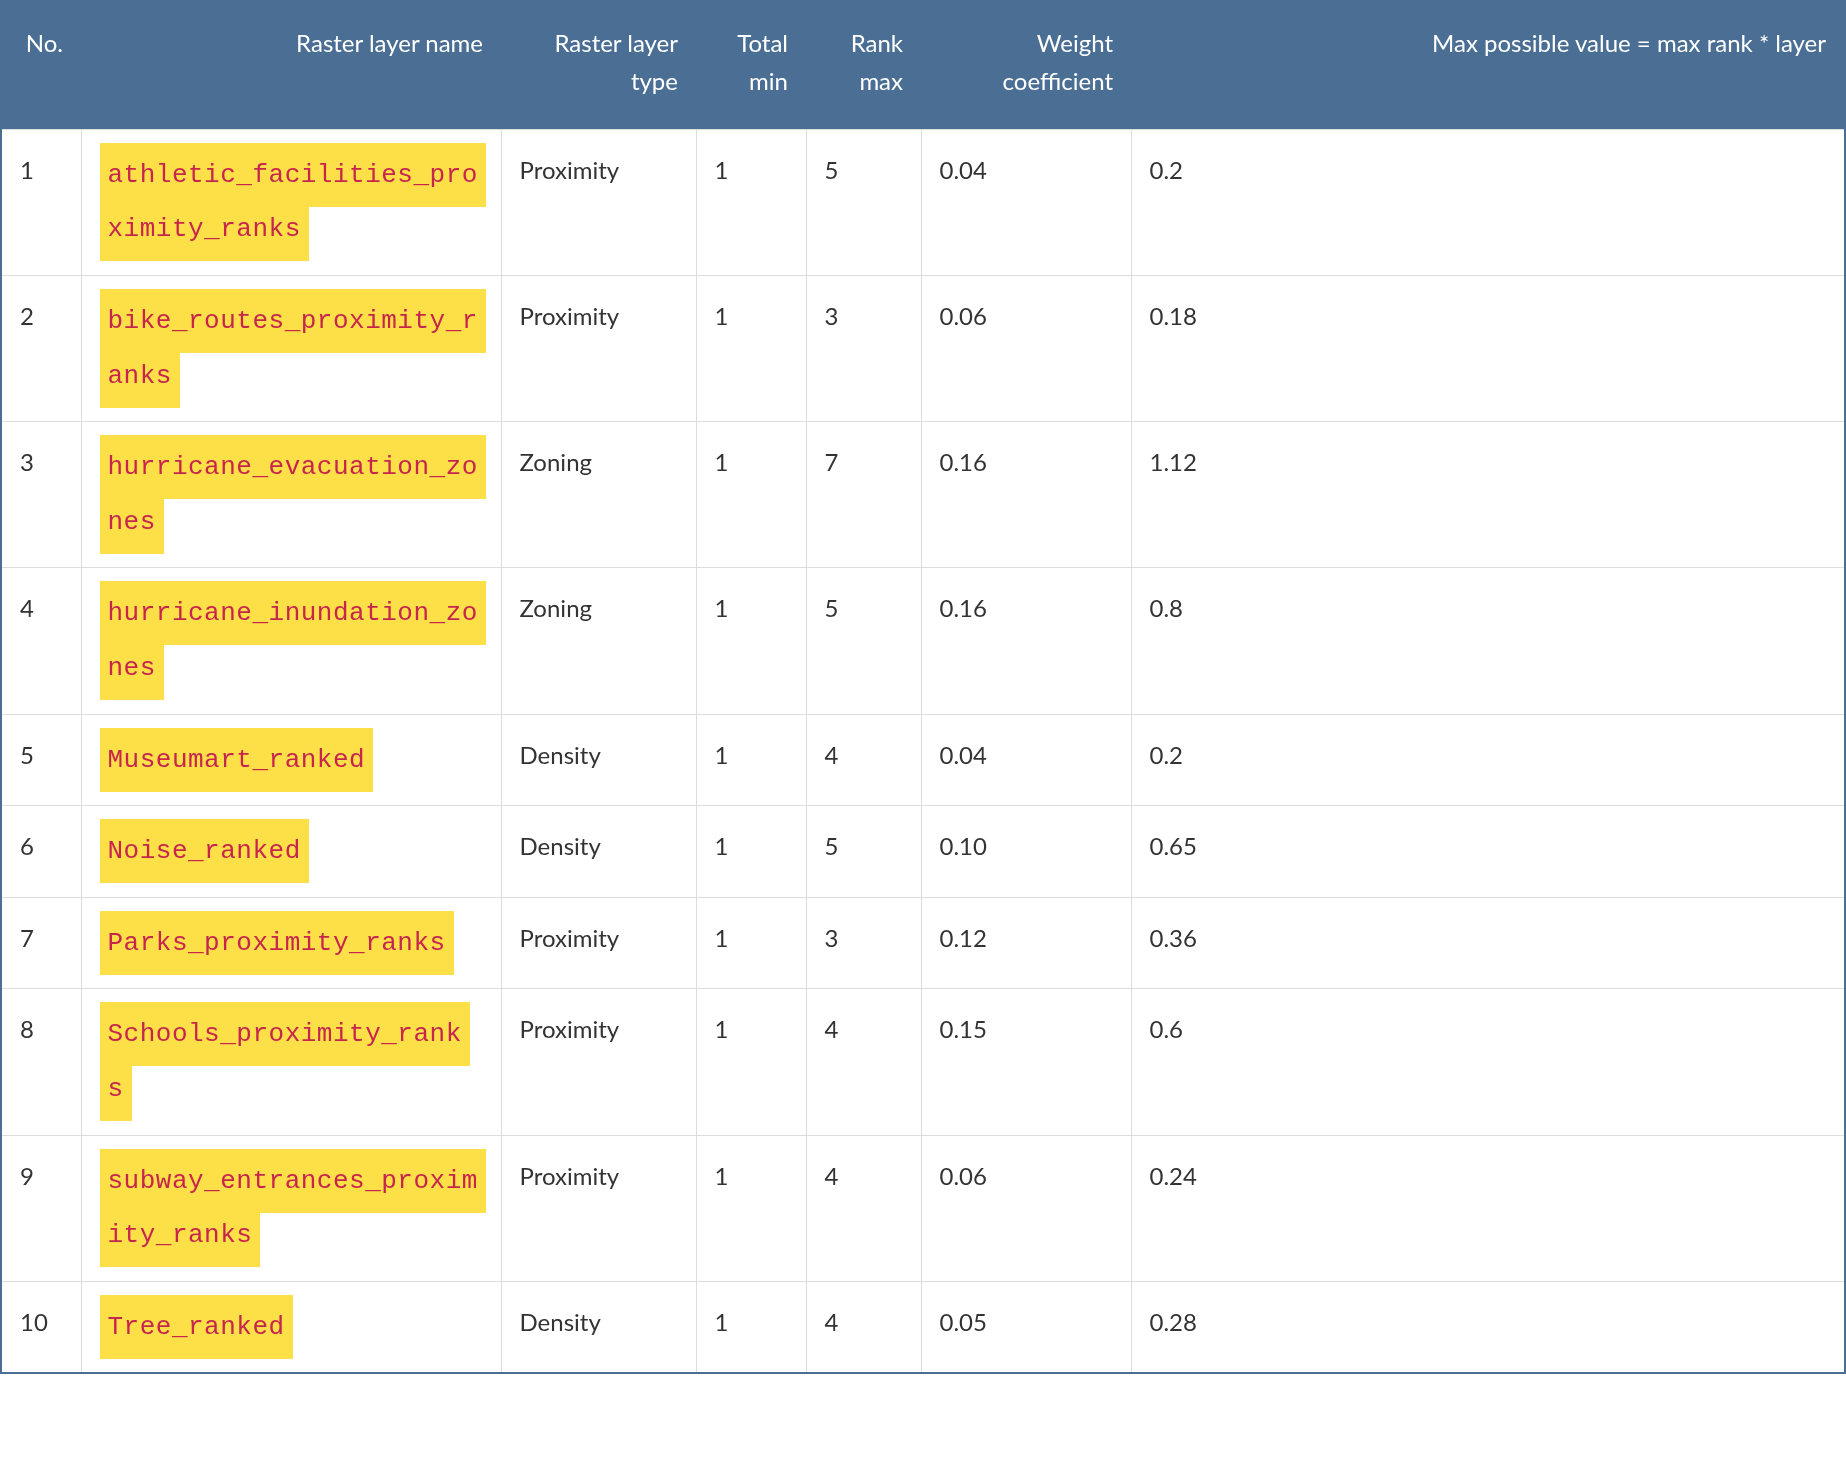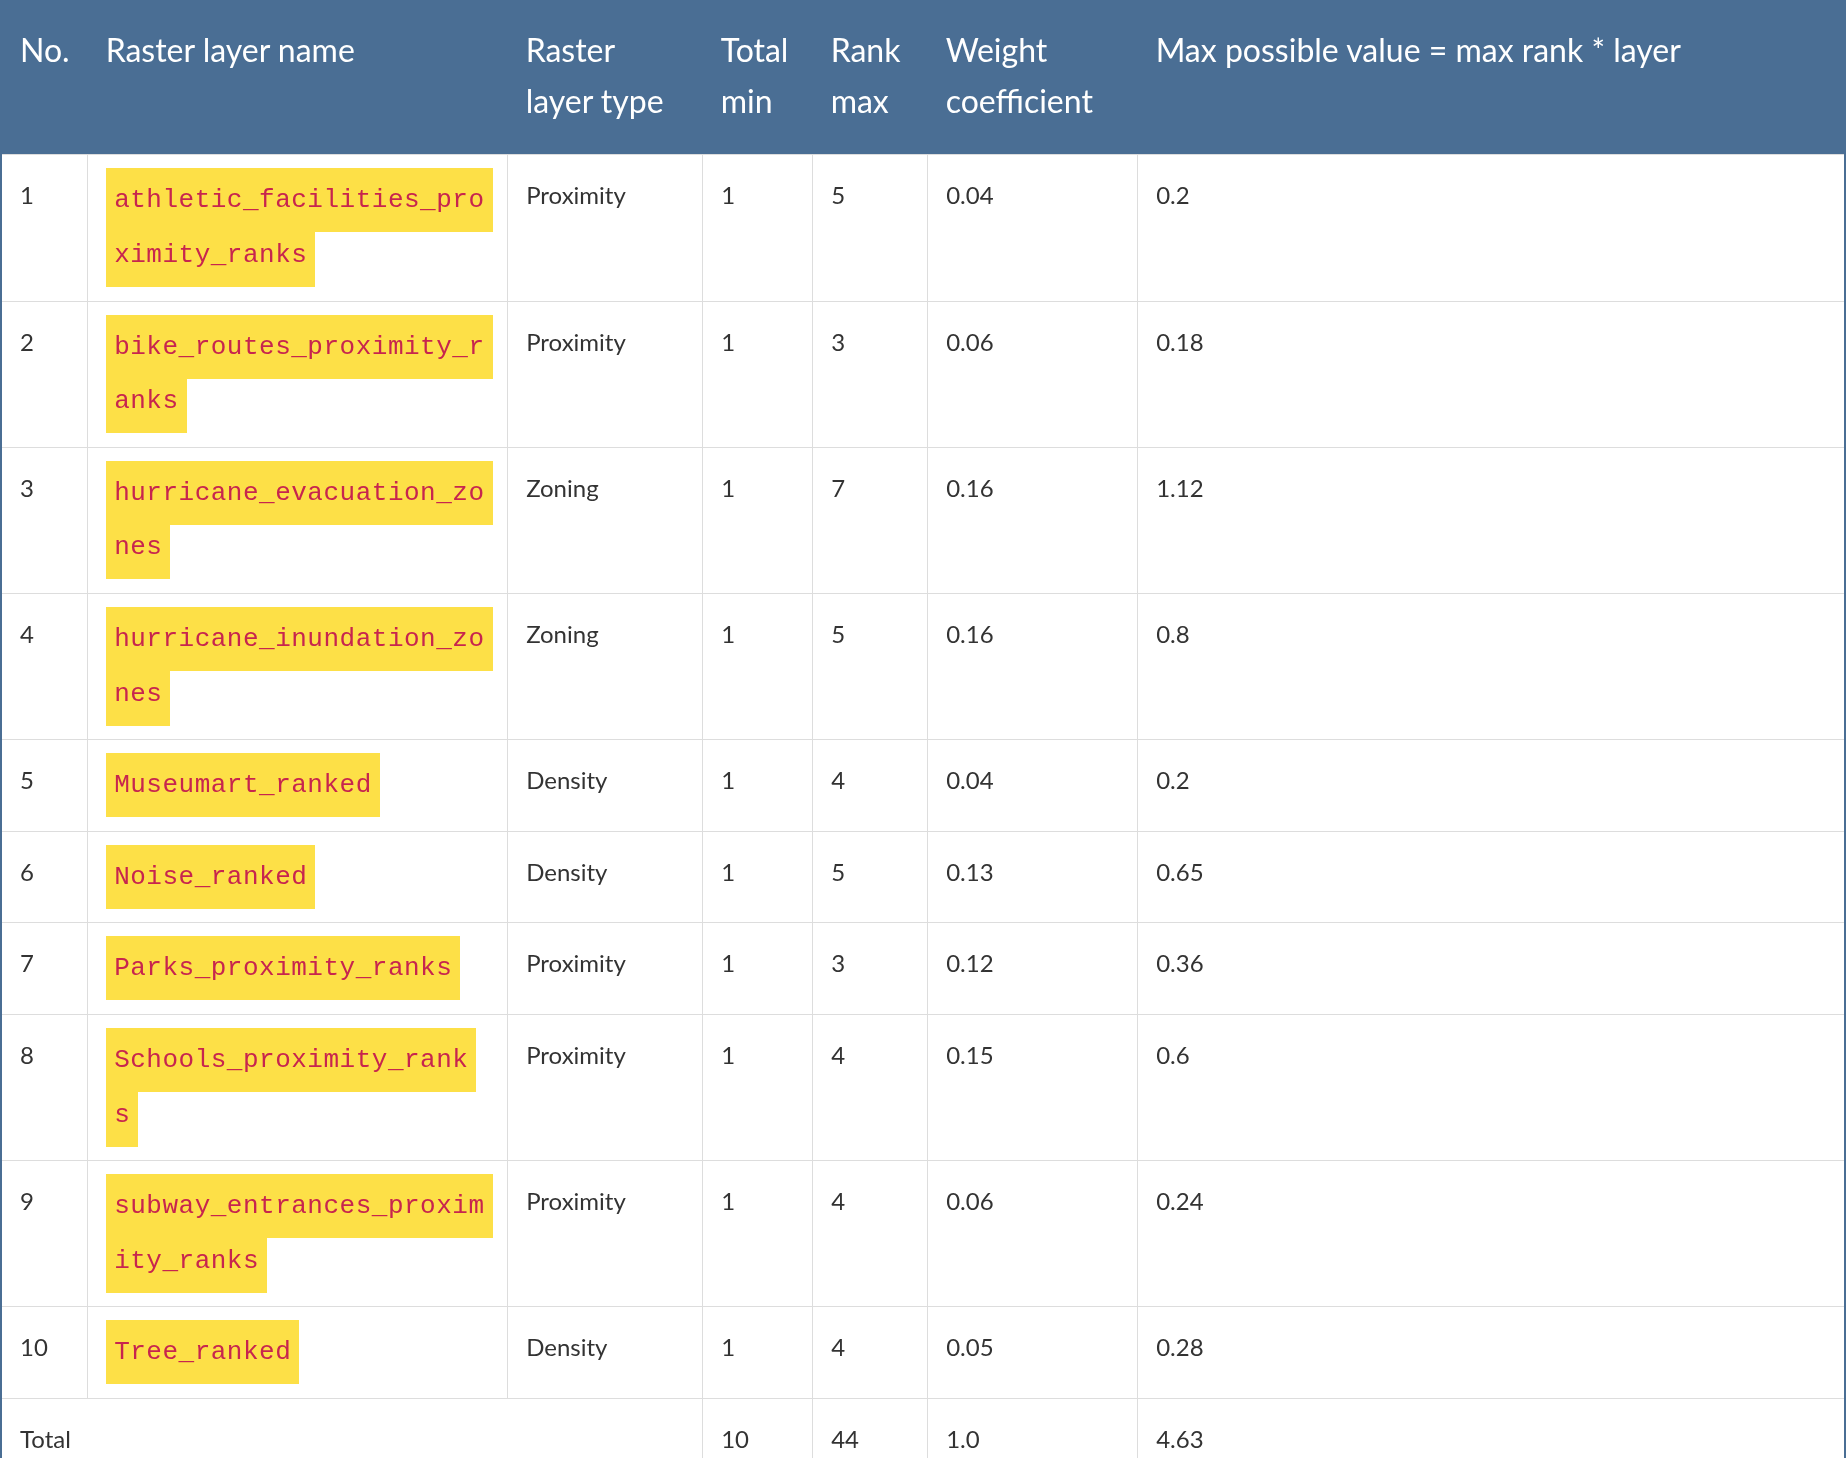--- a/index.html
+++ b/index.html
@@ -20,24 +20,24 @@
   table {
     width: 100%;
     border-collapse: collapse;
     border: 2px solid #4a6e94;
   }
   thead tr {
     background: #4a6e94;
     color: #ffffff;
   }
   thead th {
-    text-align: left;
+    text-align: right;
     font-weight: 400;
     padding: 22px 18px 28px 18px;
-    font-size: 32px;
+    font-size: 24px;
     line-height: 1.6;
     border: none;
     vertical-align: top;
   }
   tbody td {
     padding: 18px 18px;
     border: 1px solid #dddddd;
     vertical-align: top;
     font-size: 24px;
     line-height: 1.8;
@@ -129,21 +129,21 @@
           <td>4</td>
           <td>0.04</td>
           <td>0.2</td>
         </tr>
         <tr>
           <td>6</td>
           <td><code class="layer">Noise_ranked</code></td>
           <td>Density</td>
           <td>1</td>
           <td>5</td>
-          <td>0.13</td>
+          <td>0.10</td>
           <td>0.65</td>
         </tr>
         <tr>
           <td>7</td>
           <td><code class="layer">Parks_proximity_ranks</code></td>
           <td>Proximity</td>
           <td>1</td>
           <td>3</td>
           <td>0.12</td>
           <td>0.36</td>
@@ -168,22 +168,15 @@
         </tr>
         <tr>
           <td>10</td>
           <td><code class="layer">Tree_ranked</code></td>
           <td>Density</td>
           <td>1</td>
           <td>4</td>
           <td>0.05</td>
           <td>0.28</td>
         </tr>
-        <tr class="total">
-          <td colspan="3">Total</td>
-          <td>10</td>
-          <td>44</td>
-          <td>1.0</td>
-          <td>4.63</td>
-        </tr>
       </tbody>
   </table>
 </div>
 
 </body></html>

